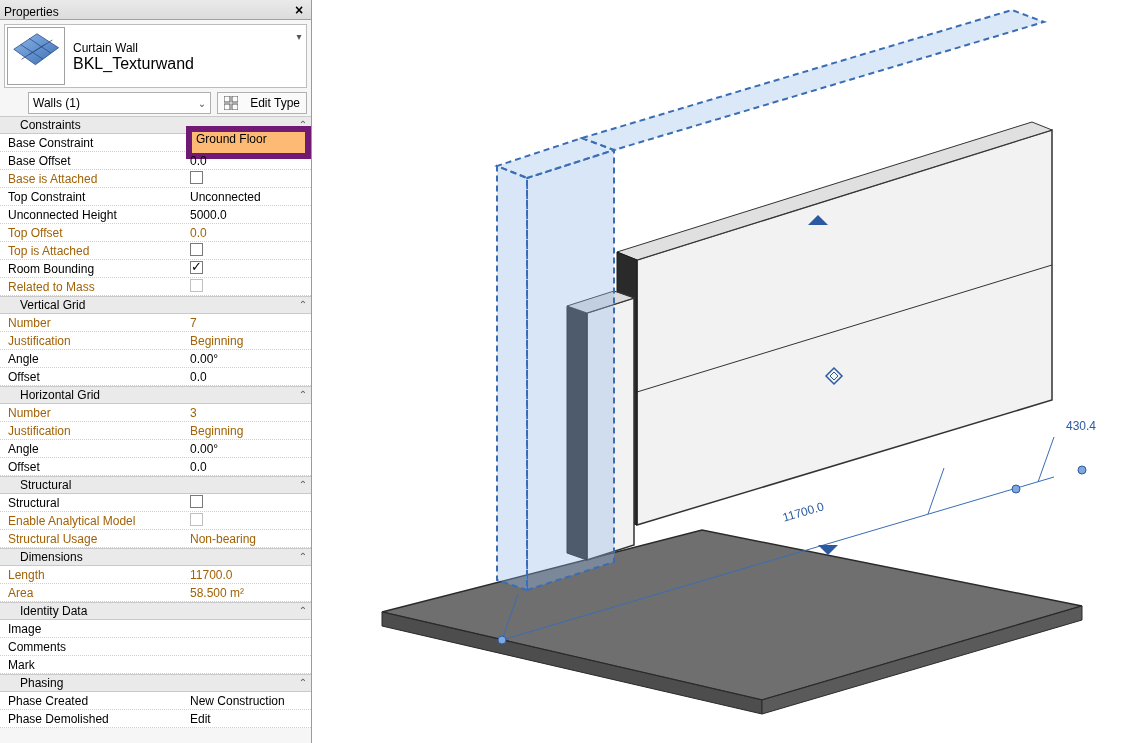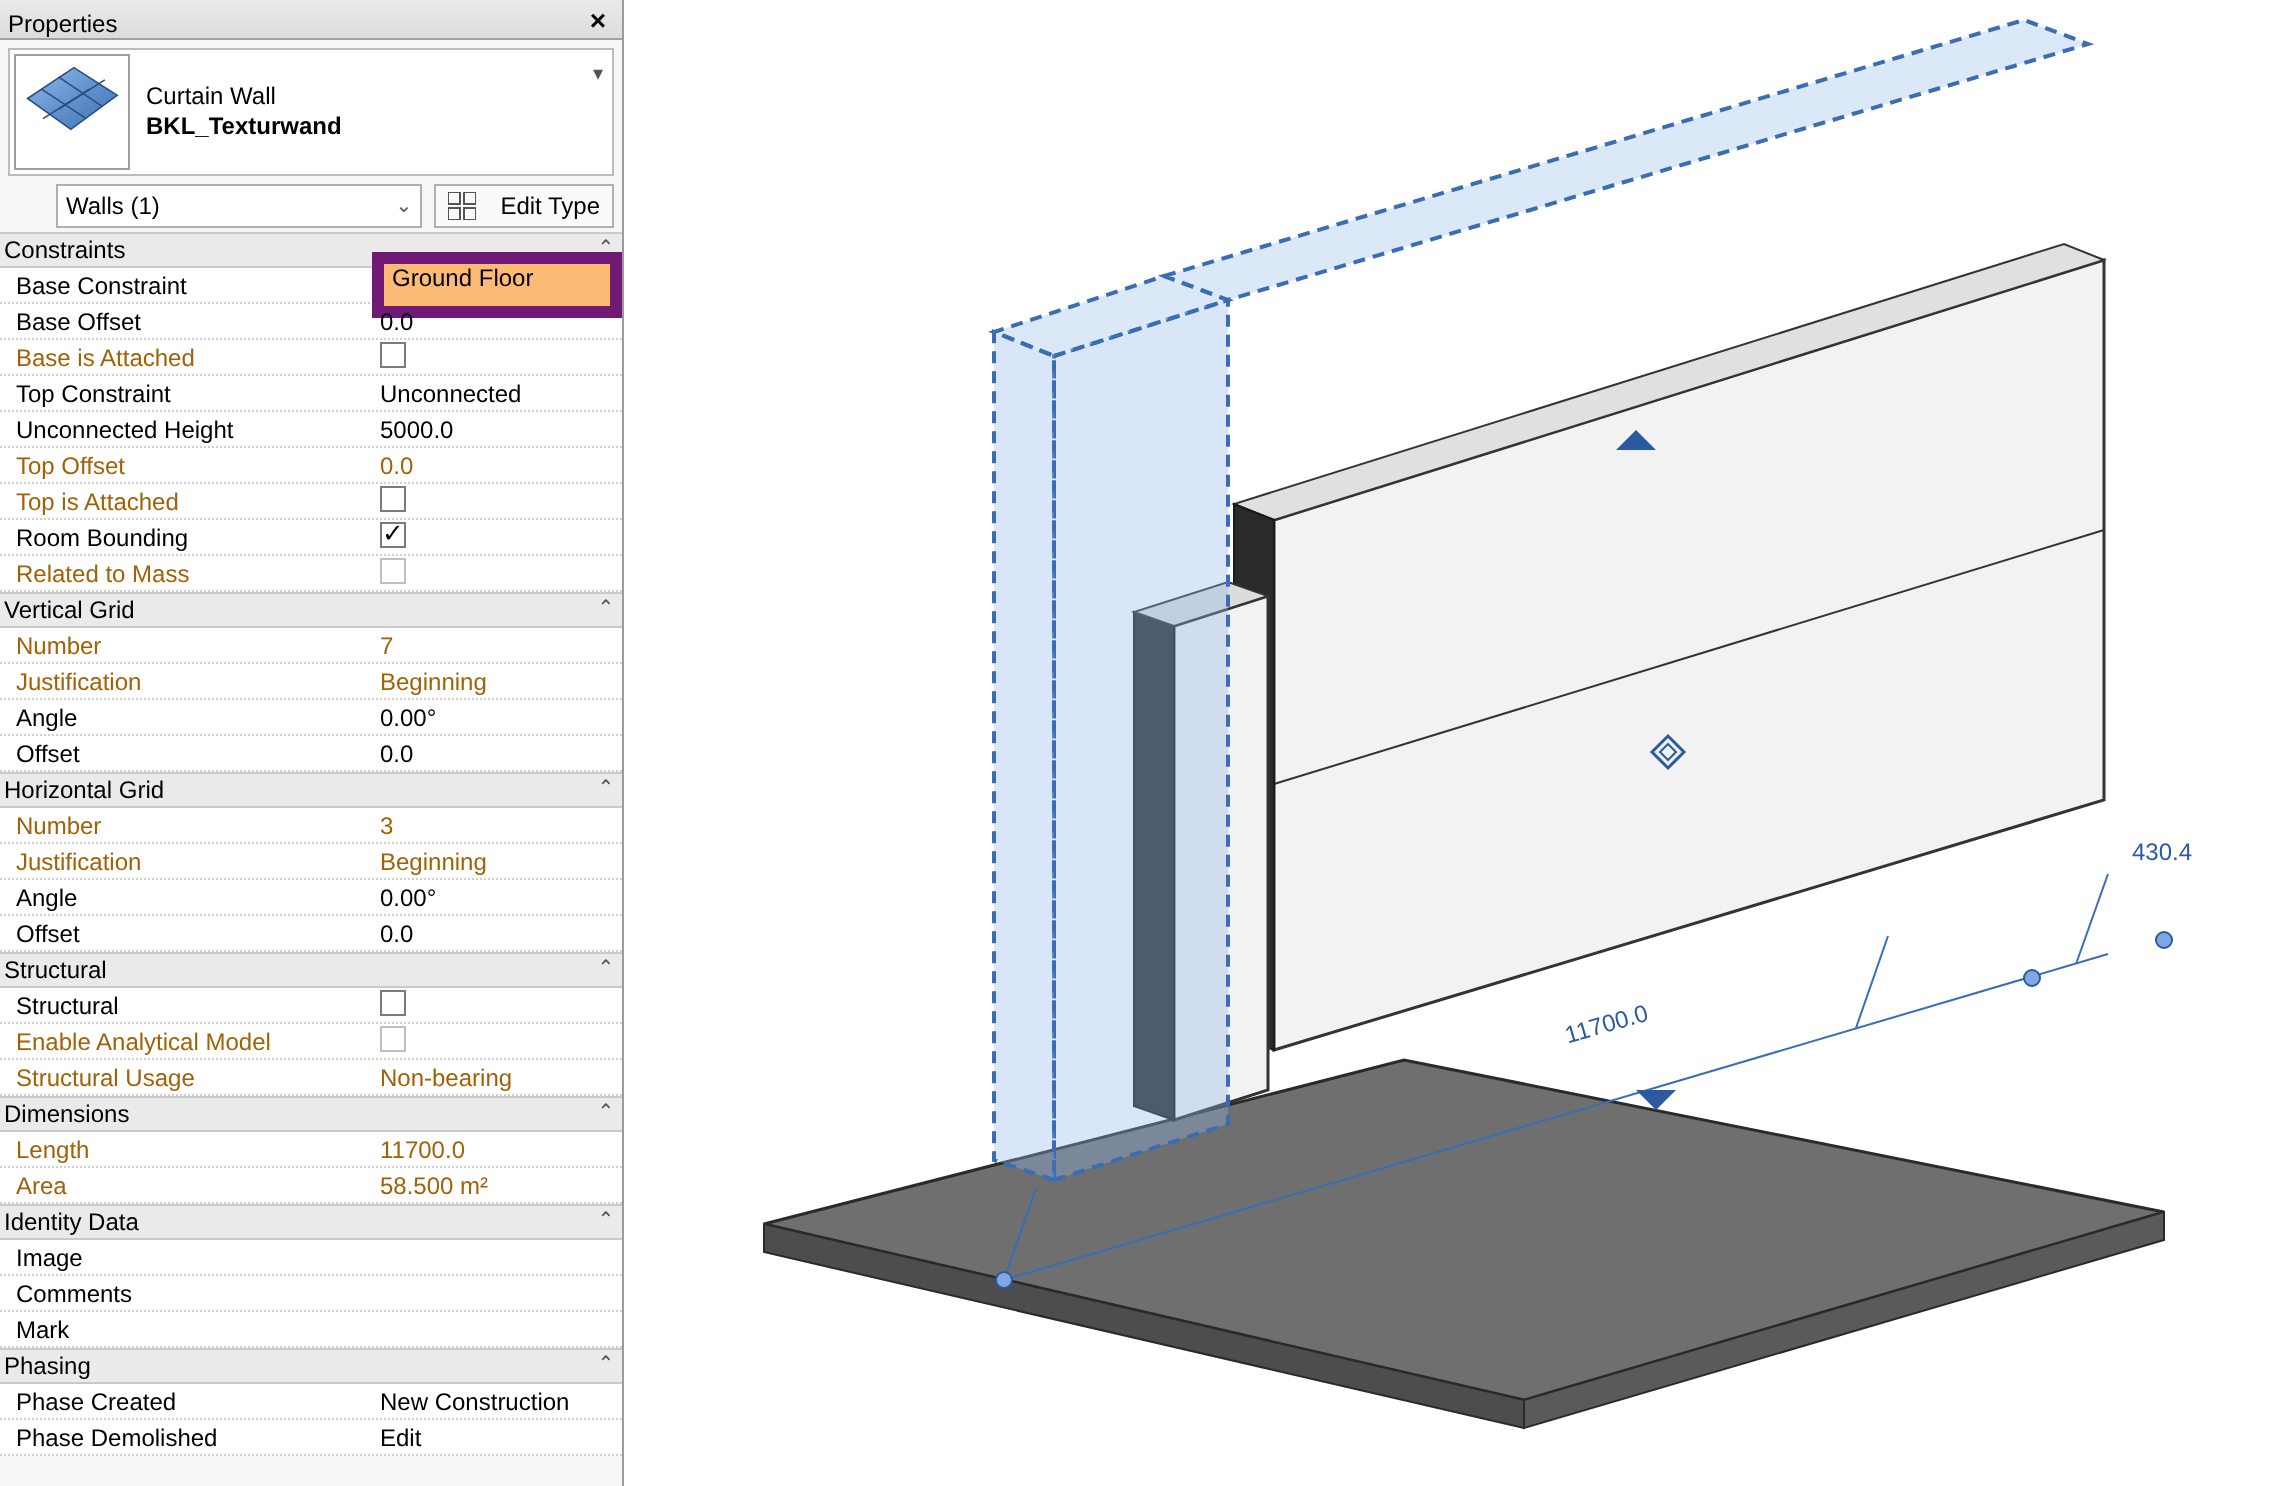--- a/index.html
+++ b/index.html
@@ -35,21 +35,21 @@
   display: flex; align-items: center;
   background: #fff; border: 1px solid #bcbcbc;
   margin: 4px 4px 2px 4px; height: 64px;
 }
 .type-icon {
   width: 58px; height: 58px; margin: 2px;
   border: 1px solid #a0a0a0;
 }
 .type-labels { flex: 1; padding-left: 6px; line-height: 15px; }
 .type-labels .fam { font-size: 12px; }
-.type-labels .typ { font-size: 12px; font-weight: bold; }
+.type-labels .typ { font-size: 16px; }
 .type-drop {
   width: 14px; text-align: center; align-self: flex-start; margin-top: 6px;
   color: #555; font-size: 10px;
 }
 
 .instance-row {
   display: flex; align-items: center;
   margin: 2px 4px;
   padding-left: 24px;
 }
@@ -65,21 +65,21 @@
   display: flex; align-items: center; gap: 12px; cursor: pointer;
 }
 .edit-type-btn svg { width: 14px; height: 14px; }
 
 .groups { flex: 1; overflow: hidden; }
 .group-head {
   background: #eaeaea;
   border-top: 1px solid #c9c9c9;
   border-bottom: 1px solid #c9c9c9;
   height: 18px; line-height: 18px;
-  padding-left: 2px;
+  padding-left: 20px;
   display: flex; justify-content: space-between; align-items: center;
 }
 .group-head .exp { width: 16px; text-align: center; font-size: 10px; color:#555; }
 .row {
   display: flex; height: 18px; align-items: center;
   border-bottom: 1px dotted #cfcfcf;
   background: #fff;
   gap: 26px;
 }
 .row .lab { width: 160px; padding-left: 8px; white-space: nowrap; overflow: hidden; text-overflow: ellipsis; }

